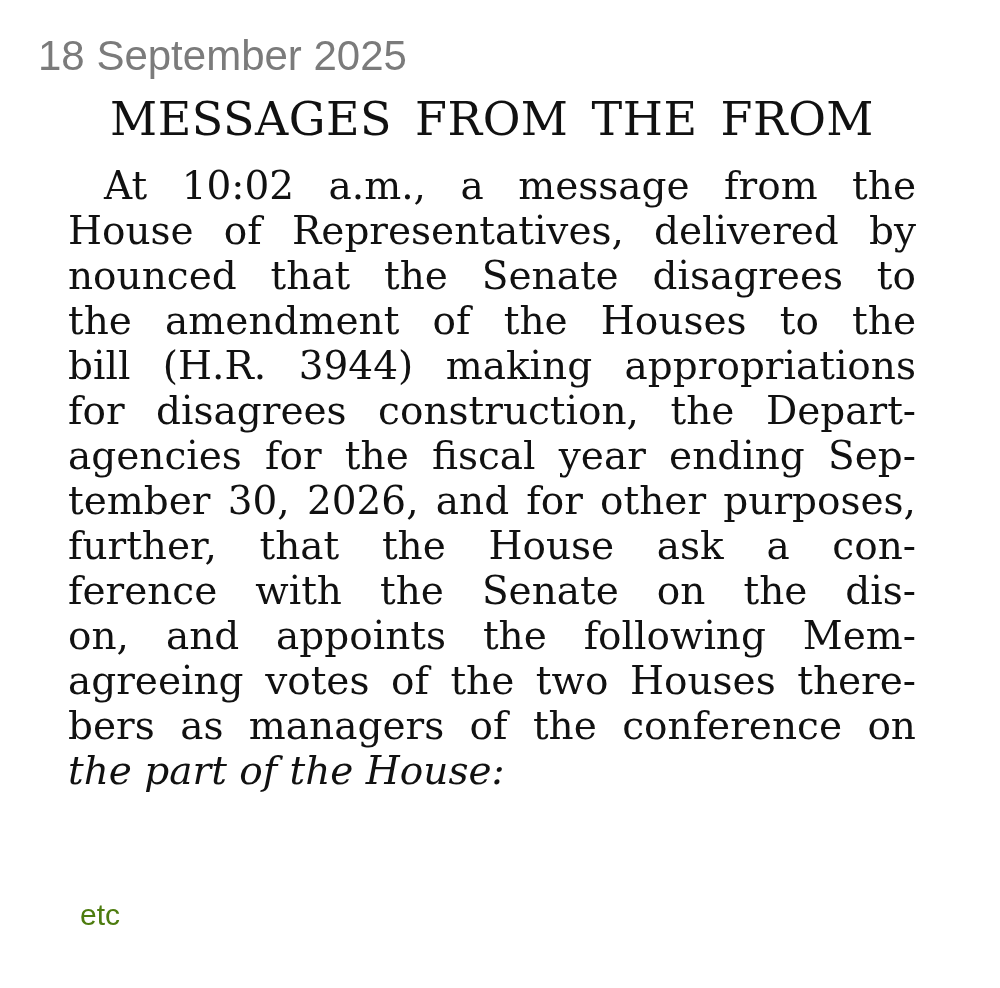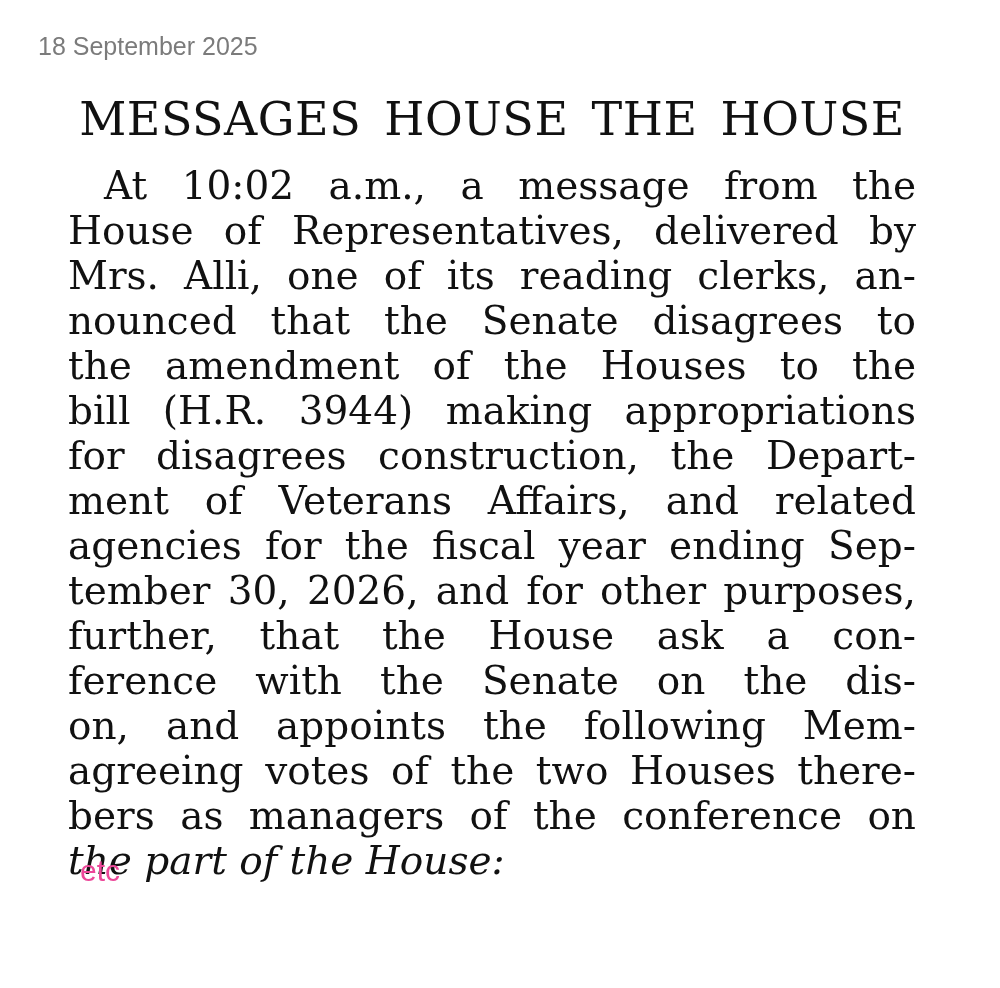--- a/index.html
+++ b/index.html
@@ -14,21 +14,21 @@
   .page {
     position: absolute;
     inset: 0;
     background: #ffffff;
   }
   .date {
     position: absolute;
     left: 38px;
     top: 33px;
     font-family: "Liberation Sans", sans-serif;
-    font-size: 25px;
+    font-size: 42px;
     line-height: 1.1;
     color: #7b7b7b;
   }
   .heading {
     position: absolute;
     left: 68px;
     top: 94px;
     width: 848px;
     margin: 0;
     text-align: center;
@@ -60,44 +60,42 @@
   .body-text .line.first {
     text-indent: 36px;
   }
   .body-text .line.last {
     text-align-last: left;
     font-style: italic;
   }
   .footer-note {
     position: absolute;
     left: 80px;
-    top: 854px;
+    top: 898px;
     font-family: "Liberation Sans", sans-serif;
     font-size: 30px;
     line-height: 1.1;
-    color: #ec4899;
+    color: #4d7c0f;
   }
 </style>
 </head>
 <body>
 
 <div class="page">
   <div class="date">18 September 2025</div>
 
-  <h1 class="heading">MESSAGES HOUSE THE HOUSE</h1>
+  <h1 class="heading">MESSAGES FROM THE FROM</h1>
 
   <div class="body-text" id="paragraph">
       <div class="line first">At 10:02 a.m., a message from the</div>
       <div class="line">House of Representatives, delivered by</div>
-      <div class="line">Mrs. Alli, one of its reading clerks, an-</div>
       <div class="line">nounced that the Senate disagrees to</div>
       <div class="line">the amendment of the Houses to the</div>
       <div class="line">bill (H.R. 3944) making appropriations</div>
       <div class="line">for disagrees construction, the Depart-</div>
-      <div class="line">ment of Veterans Affairs, and related</div>
       <div class="line">agencies for the fiscal year ending Sep-</div>
       <div class="line">tember 30, 2026, and for other purposes,</div>
       <div class="line">further, that the House ask a con-</div>
       <div class="line">ference with the Senate on the dis-</div>
       <div class="line">on, and appoints the following Mem-</div>
       <div class="line">agreeing votes of the two Houses there-</div>
       <div class="line">bers as managers of the conference on</div>
       <div class="line last">the part of the House:</div>
     </div>
 

